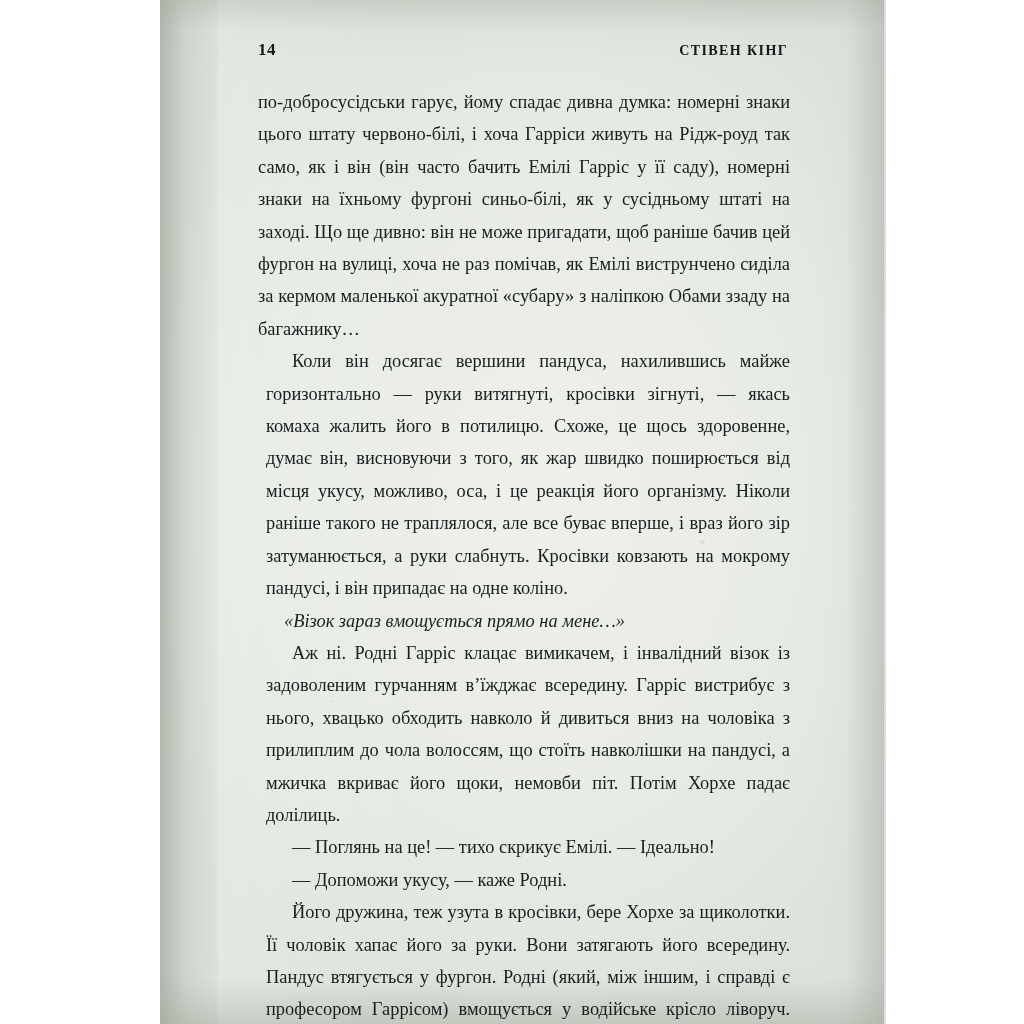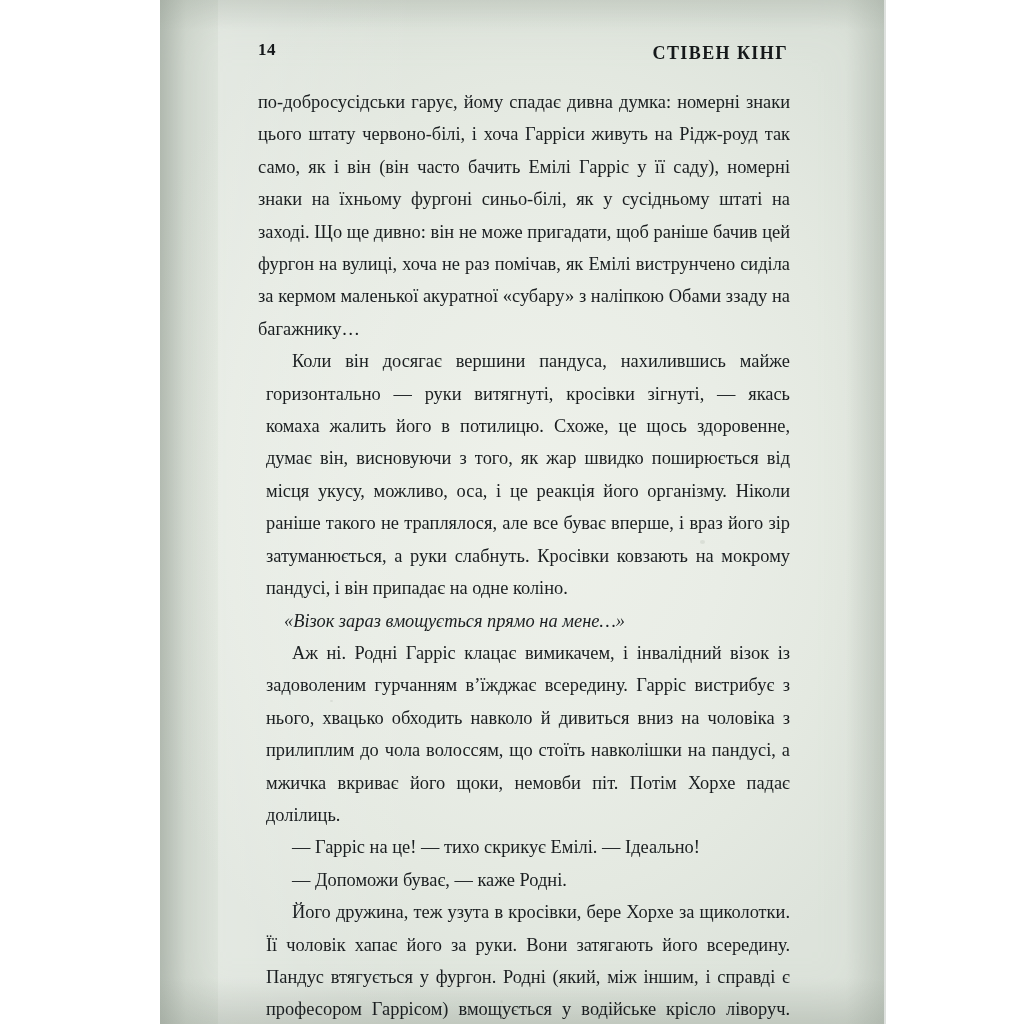--- a/index.html
+++ b/index.html
@@ -89,21 +89,21 @@
     font-size: 17px;
     color: #15181a;
     letter-spacing: 0.5px;
   }
   .author-head {
     position: absolute;
     right: 0;
     top: 3px;
     font-family: "Liberation Serif", serif;
     font-weight: bold;
-    font-size: 18px;
+    font-size: 14px;
     color: #15181a;
     letter-spacing: 1.4px;
     text-transform: uppercase;
   }
 
   
   .text-block {
     position: absolute;
     left: 258px;
     top: 86px;
@@ -164,18 +164,18 @@
   <div class="running-head">
     <div class="folio">14</div>
     <div class="author-head">Стівен Кінг</div>
   </div>
 
   <div class="text-block">
     <p class="">по-добросусідськи гарує, йому спадає дивна думка: номерні знаки цього штату червоно-білі, і хоча Гарріси живуть на Рідж-роуд так само, як і він (він часто бачить Емілі Гарріс у її саду), номерні знаки на їхньому фургоні синьо-білі, як у сусідньому штаті на заході. Що ще дивно: він не може пригадати, щоб раніше бачив цей фургон на вулиці, хоча не раз помічав, як Емілі виструнчено сиділа за кермом маленької акуратної «субару» з наліпкою Обами ззаду на багажнику…</p>
     <p class="indent">Коли він досягає вершини пандуса, нахилившись майже горизонтально — руки витягнуті, кросівки зігнуті, — якась комаха жалить його в потилицю. Схоже, це щось здоровенне, думає він, висновуючи з того, як жар швидко поширюється від місця укусу, можливо, оса, і це реакція його організму. Ніколи раніше такого не траплялося, але все буває вперше, і враз його зір затуманюється, а руки слабнуть. Кросівки ковзають на мокрому пандусі, і він припадає на одне коліно.</p>
     <p class="italic">«Візок зараз вмощується прямо на мене…»</p>
     <p class="indent">Аж ні. Родні Гарріс клацає вимикачем, і інвалідний візок із задоволеним гурчанням в’їжджає всередину. Гарріс вистрибує з нього, хвацько обходить навколо й дивиться вниз на чоловіка з прилиплим до чола волоссям, що стоїть навколішки на пандусі, а мжичка вкриває його щоки, немовби піт. Потім Хорхе падає долілиць.</p>
-    <p class="indent">— Гарріс на це! — тихо скрикує Емілі. — Ідеально!</p>
-    <p class="indent">— Допоможи буває, — каже Родні.</p>
+    <p class="indent">— Поглянь на це! — тихо скрикує Емілі. — Ідеально!</p>
+    <p class="indent">— Допоможи укусу, — каже Родні.</p>
     <p class="indent">Його дружина, теж узута в кросівки, бере Хорхе за щиколотки. Її чоловік хапає його за руки. Вони затягають його всередину. Пандус втягується у фургон. Родні (який, між іншим, і справді є професором Гаррісом) вмощується у водійське крісло ліворуч. Емілі стає на коліна і зв’язує зап’ястя Хорхе пластиковою стяжкою,</p>
   </div>
 
 </div>
 
 </body></html>

